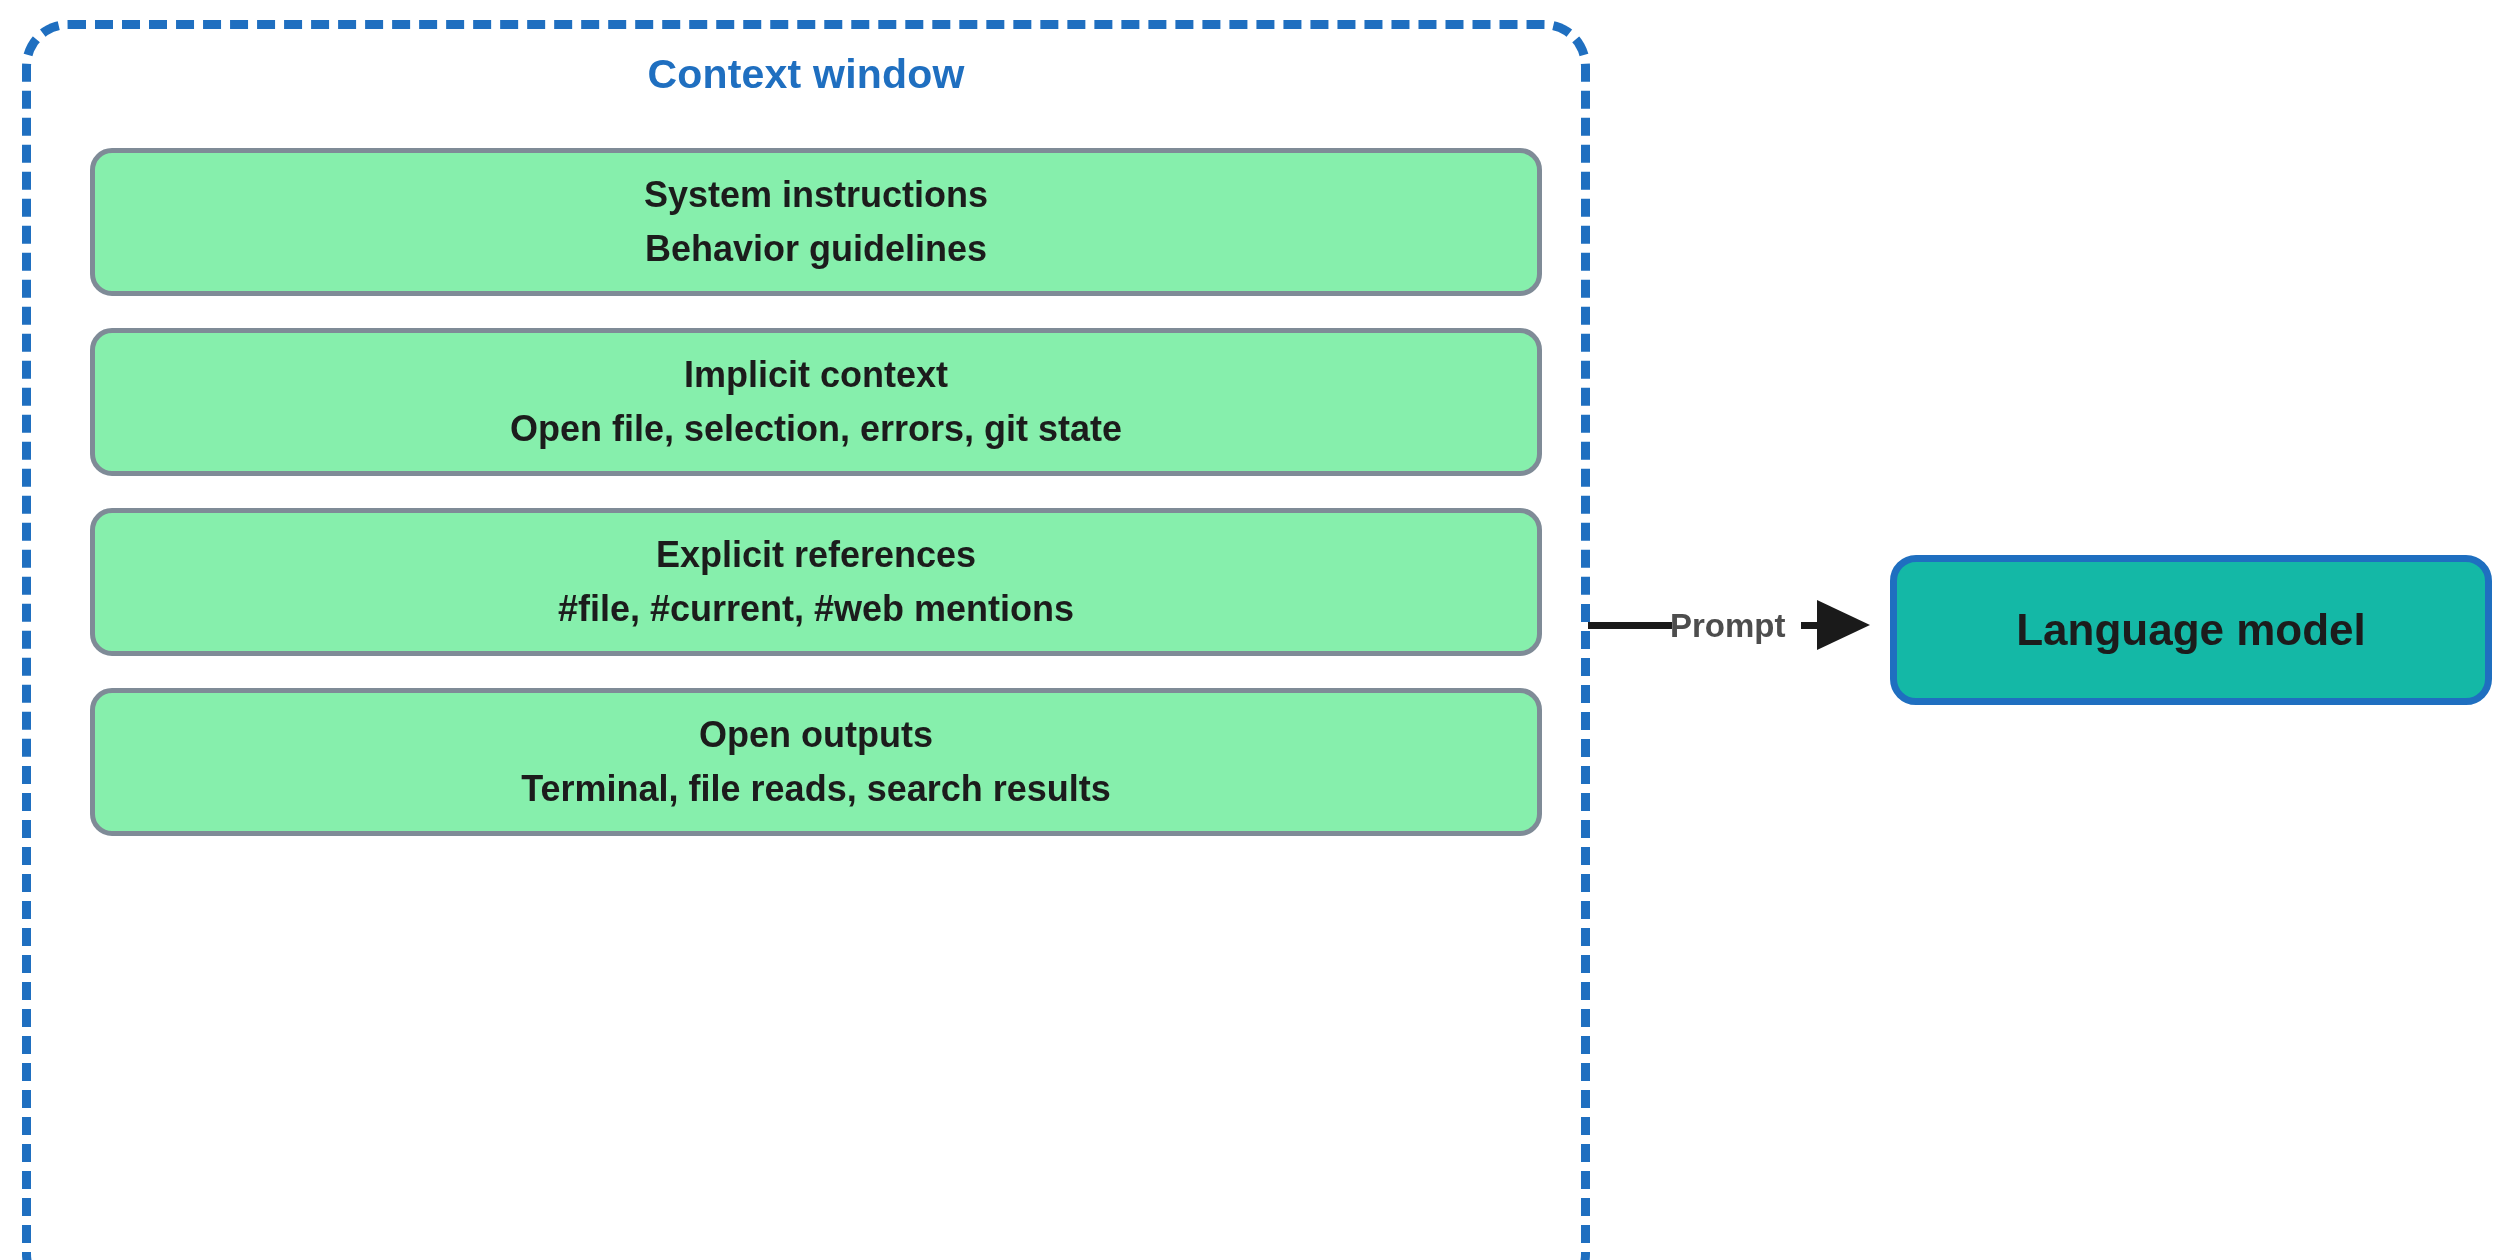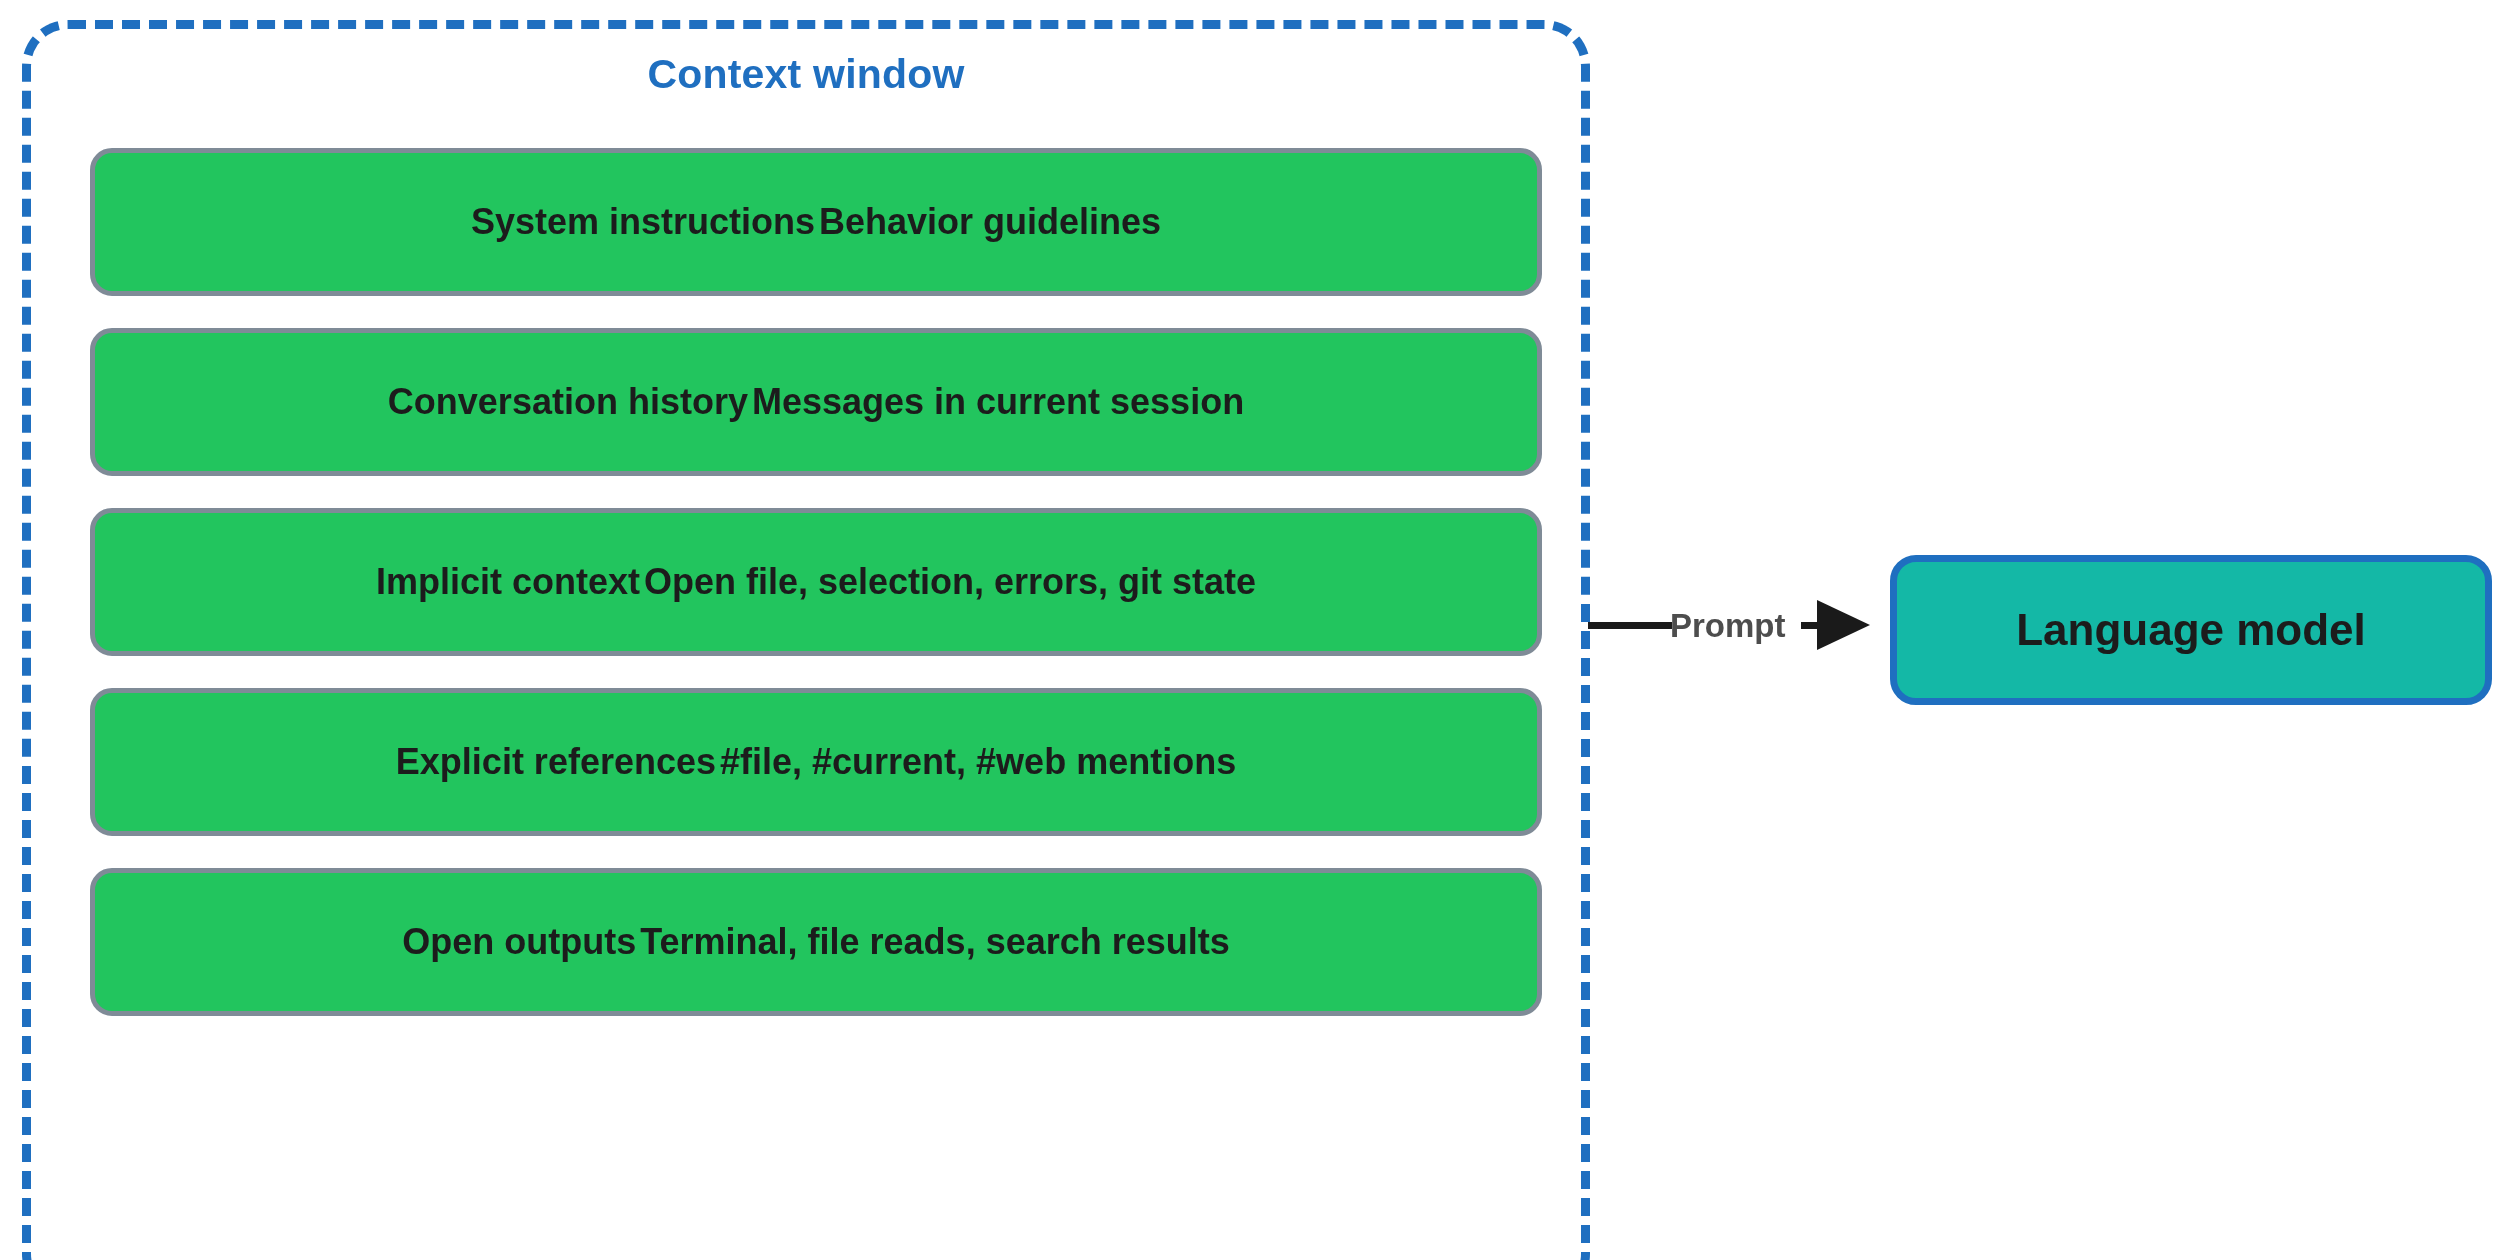--- a/index.html
+++ b/index.html
@@ -54,25 +54,25 @@
     left: 90px;
     top: 148px;
     width: 1452px;
   }
 
   .component-box {
     box-sizing: border-box;
     width: 1452px;
     height: 148px;
     margin-bottom: 32px;
-    background: #22c55e;
+    background: #86efac;
     border: 5px solid #7f8b97;
     border-radius: 22px;
     display: flex;
-    flex-direction: row;
+    flex-direction: column;
     align-items: center;
     justify-content: center;
     gap: 4px;
   }
   .component-box:last-child { margin-bottom: 0; }
 
   .box-title,
   .box-subtitle {
     color: #1c1c1c;
     font-size: 36px;
@@ -157,24 +157,20 @@
   <div class="context-title">Context window</div>
 
   <div class="component-stack">
 
     <div class="component-box">
       <div class="box-title">System instructions</div>
       <div class="box-subtitle">Behavior guidelines</div>
     </div>
 
 
-    <div class="component-box">
-      <div class="box-title">Conversation history</div>
-      <div class="box-subtitle">Messages in current session</div>
-    </div>
 
     <div class="component-box">
       <div class="box-title">Implicit context</div>
       <div class="box-subtitle">Open file, selection, errors, git state</div>
     </div>
 
     <div class="component-box">
       <div class="box-title">Explicit references</div>
       <div class="box-subtitle">#file, #current, #web mentions</div>
     </div>

